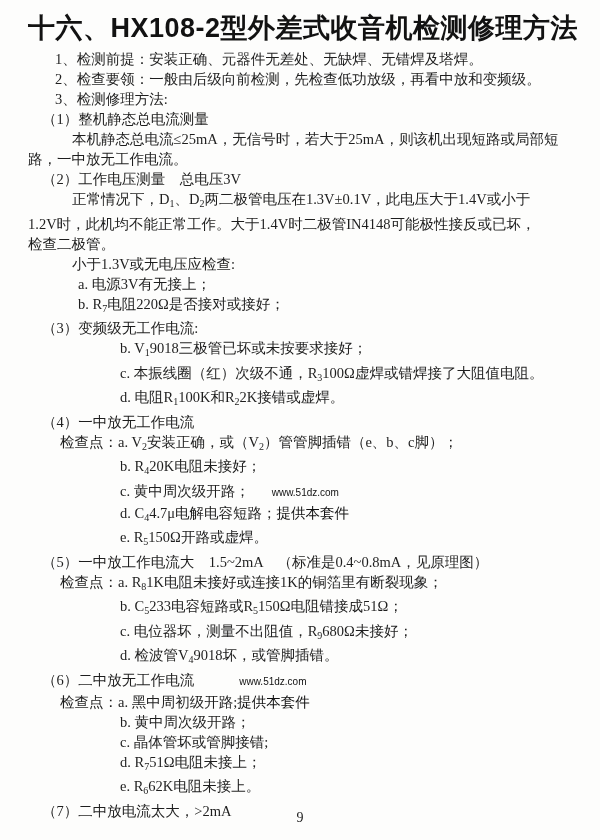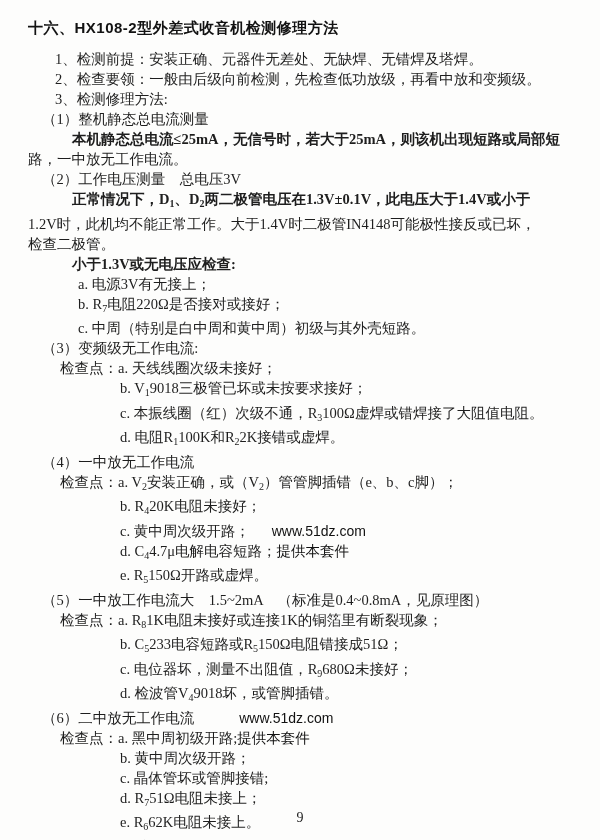--- a/index.html
+++ b/index.html
@@ -13,48 +13,48 @@
   .page {
     position: relative;
     width: 600px; height: 840px;
     background: #fdfdfc;
     overflow: hidden;
   }
   .title {
     margin: 14px 0 7px 28px;
     font-family: "Liberation Sans", "DejaVu Sans", sans-serif;
     font-weight: 700;
-    font-size: 15px;
+    font-size: 27px;
     line-height: 28px;
     letter-spacing: 0.5px;
     color: #121212;
   }
   .doc-body { width: 600px; }
   .line {
     font-size: 14.5px;
     line-height: 20px;
     white-space: nowrap;
     color: #1e1e1e;
   }
   
   .l-num  { margin-left: 55px; }   
   .l-sec  { margin-left: 42px; }   
-  .l-para { margin-left: 72px; font-weight: bold; }   
+  .l-para { margin-left: 72px; }   
   .l-cont { margin-left: 28px; }   
   .l-abc  { margin-left: 78px; }   
   .l-chk  { margin-left: 60px; }   
   .l-item { margin-left: 120px; }  
   .sub {
     font-size: 10px;
     vertical-align: -2.5px;
     letter-spacing: 0;
   }
   .wm-site {
     font-family: "Liberation Sans", "DejaVu Sans", sans-serif;
-    font-size: 14px;
+    font-size: 10px;
     color: #111111;
   }
   .wm-kit {
     font-family: "Liberation Sans", "DejaVu Sans", sans-serif;
     font-weight: 400;
     font-size: 14.5px;
     color: #111111;
   }
   .page-number {
     position: absolute;
@@ -78,23 +78,21 @@
       <div class="line l-sec"><span>（1）整机静态总电流测量</span></div>
       <div class="line l-para"><span>本机静态总电流≤25mA，无信号时，若大于25mA，则该机出现短路或局部短</span></div>
       <div class="line l-cont"><span>路，一中放无工作电流。</span></div>
       <div class="line l-sec"><span>（2）工作电压测量　总电压3V</span></div>
       <div class="line l-para"><span>正常情况下，D</span><span class="sub">1</span><span>、D</span><span class="sub">2</span><span>两二极管电压在1.3V±0.1V，此电压大于1.4V或小于</span></div>
       <div class="line l-cont"><span>1.2V时，此机均不能正常工作。大于1.4V时二极管IN4148可能极性接反或已坏，</span></div>
       <div class="line l-cont"><span>检查二极管。</span></div>
       <div class="line l-para"><span>小于1.3V或无电压应检查:</span></div>
       <div class="line l-abc"><span>a. 电源3V有无接上；</span></div>
       <div class="line l-abc"><span>b. R</span><span class="sub">7</span><span>电阻220Ω是否接对或接好；</span></div>
-      <div class="line l-abc"><span>c. 中周（特别是白中周和黄中周）初级与其外壳短路。</span></div>
       <div class="line l-sec"><span>（3）变频级无工作电流:</span></div>
-      <div class="line l-chk"><span>检查点：a. 天线线圈次级未接好；</span></div>
       <div class="line l-item"><span>b. V</span><span class="sub">1</span><span>9018三极管已坏或未按要求接好；</span></div>
       <div class="line l-item"><span>c. 本振线圈（红）次级不通，R</span><span class="sub">3</span><span>100Ω虚焊或错焊接了大阻值电阻。</span></div>
       <div class="line l-item"><span>d. 电阻R</span><span class="sub">1</span><span>100K和R</span><span class="sub">2</span><span>2K接错或虚焊。</span></div>
       <div class="line l-sec"><span>（4）一中放无工作电流</span></div>
       <div class="line l-chk"><span>检查点：a. V</span><span class="sub">2</span><span>安装正确，或（V</span><span class="sub">2</span><span>）管管脚插错（e、b、c脚）；</span></div>
       <div class="line l-item"><span>b. R</span><span class="sub">4</span><span>20K电阻未接好；</span></div>
       <div class="line l-item"><span>c. 黄中周次级开路；</span><span class="wm-site" style="margin-left: 22px;">www.51dz.com</span></div>
       <div class="line l-item"><span>d. C</span><span class="sub">4</span><span>4.7μ电解电容短路；</span><span class="wm-kit">提供本套件</span></div>
       <div class="line l-item"><span>e. R</span><span class="sub">5</span><span>150Ω开路或虚焊。</span></div>
       <div class="line l-sec"><span>（5）一中放工作电流大　1.5~2mA　（标准是0.4~0.8mA，见原理图）</span></div>

